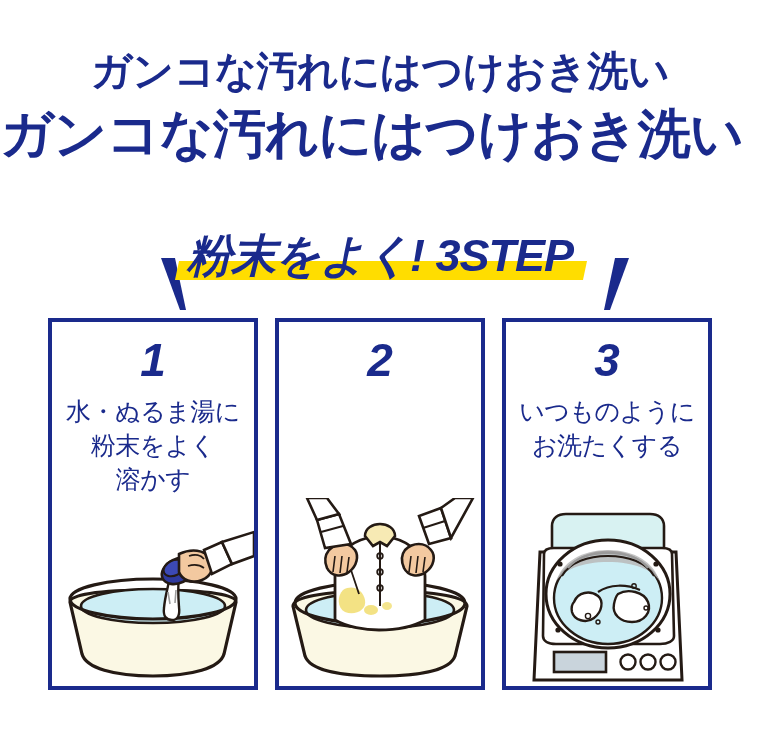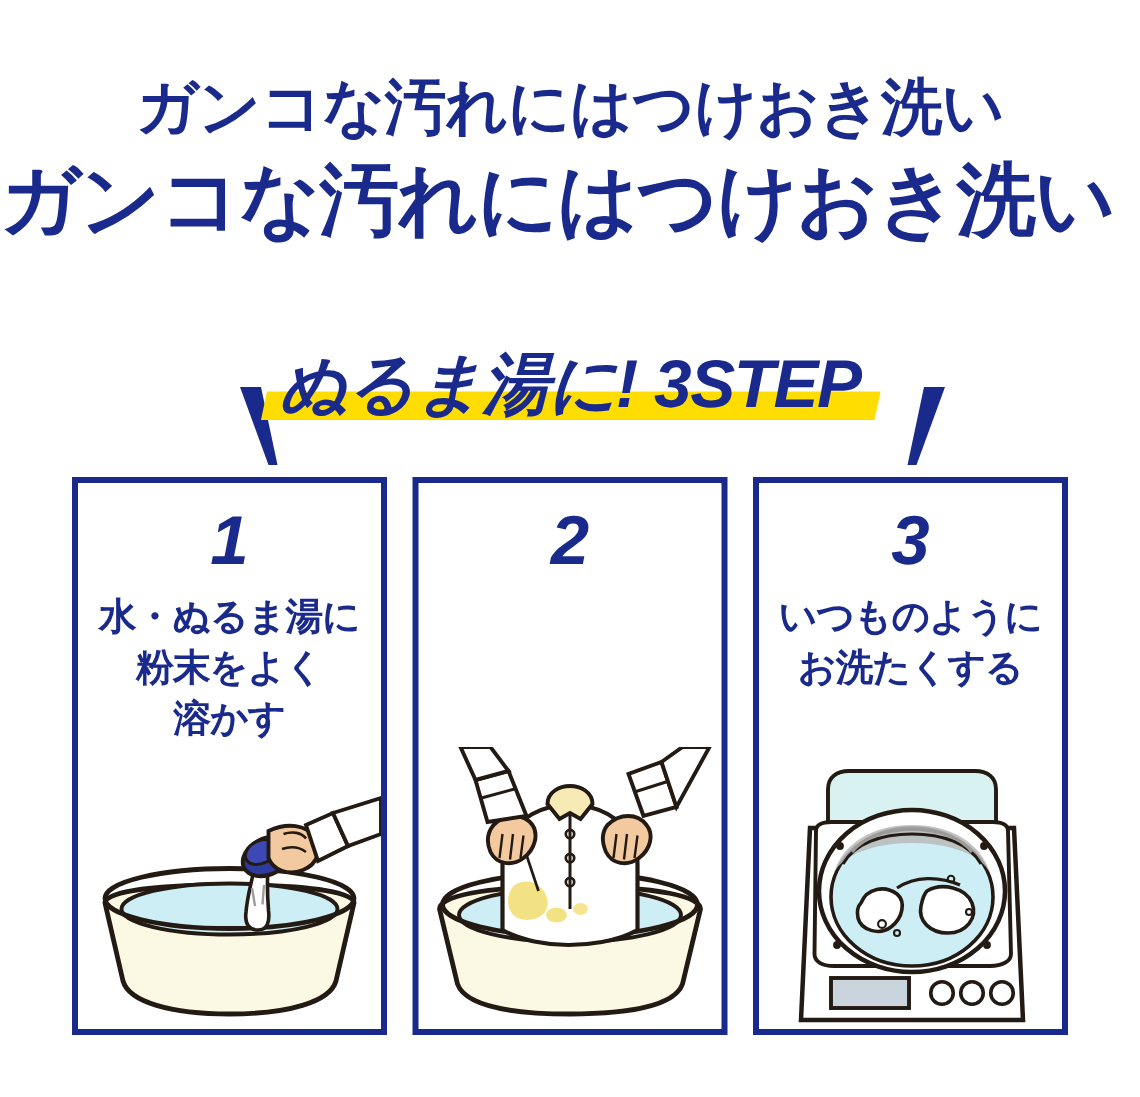--- a/index.html
+++ b/index.html
@@ -129,21 +129,21 @@
     font-style: italic;
     color: #1a2a8c;
     margin-top: 12px;
     letter-spacing: 0;
   }
   .card-text {
     display: block;
     text-align: center;
     font-size: 25px;
     line-height: 34px;
-    font-weight: bold;
+    font-weight: normal;
     color: #1a2a8c;
     letter-spacing: -0.5px;
     margin-top: 8px;
     white-space: pre-line;
   }
   .card-art {
     position: absolute;
     left: 0;
     bottom: 0;
     width: 202px;
@@ -167,21 +167,21 @@
   <div class="banner">
     <div class="banner-inner">
       <span class="slash slash-left">
         <svg width="30" height="56" viewBox="0 0 30 56">
           <polygon points="2,2 16,2 27,54 21,54" fill="#1a2a8c"></polygon>
         </svg>
       </span>
 
       <span class="banner-text-wrap">
         <span class="banner-highlight"></span>
-        <span class="banner-text">ぬるま湯に! 3STEP</span>
+        <span class="banner-text">粉末をよく! 3STEP</span>
       </span>
 
       <span class="slash slash-right">
         <svg width="30" height="56" viewBox="0 0 30 56">
           <polygon points="14,2 28,2 9,54 3,54" fill="#1a2a8c"></polygon>
         </svg>
       </span>
     </div>
   </div>
 

